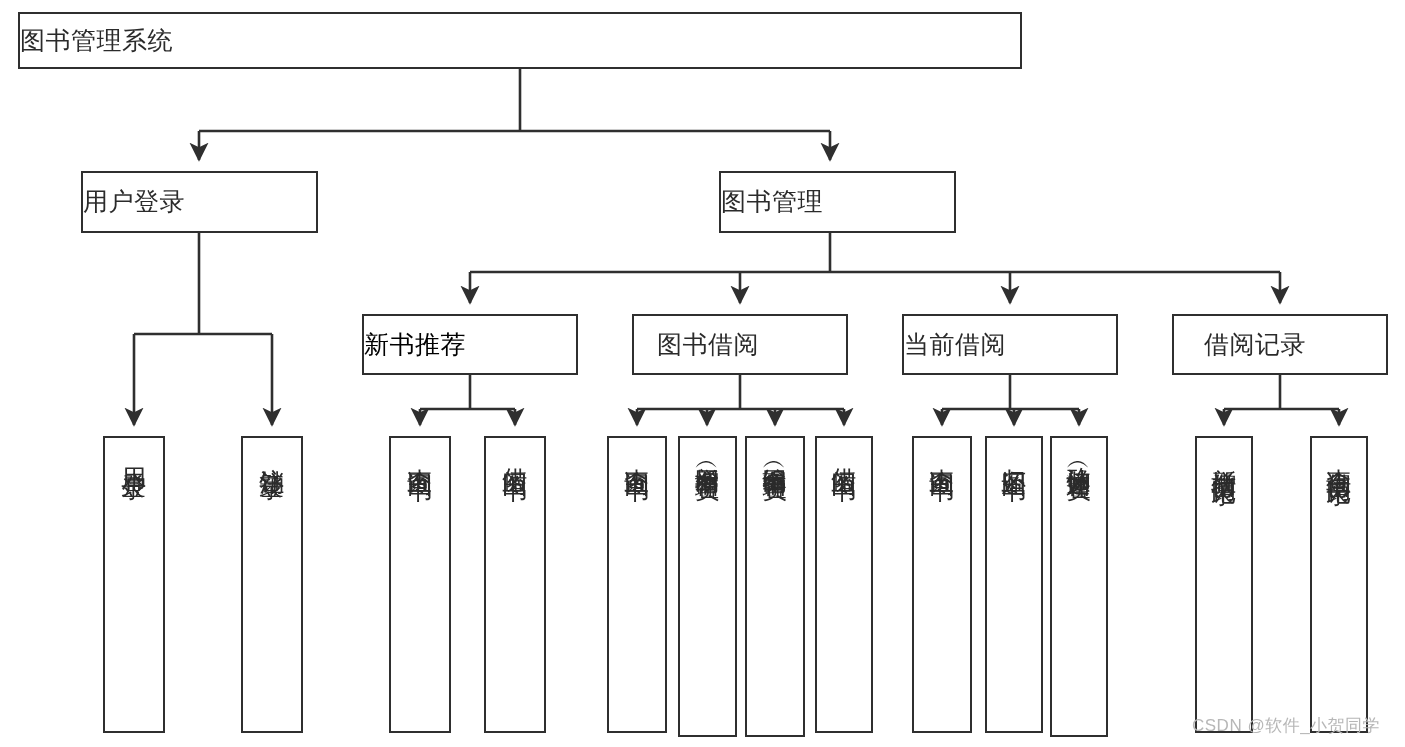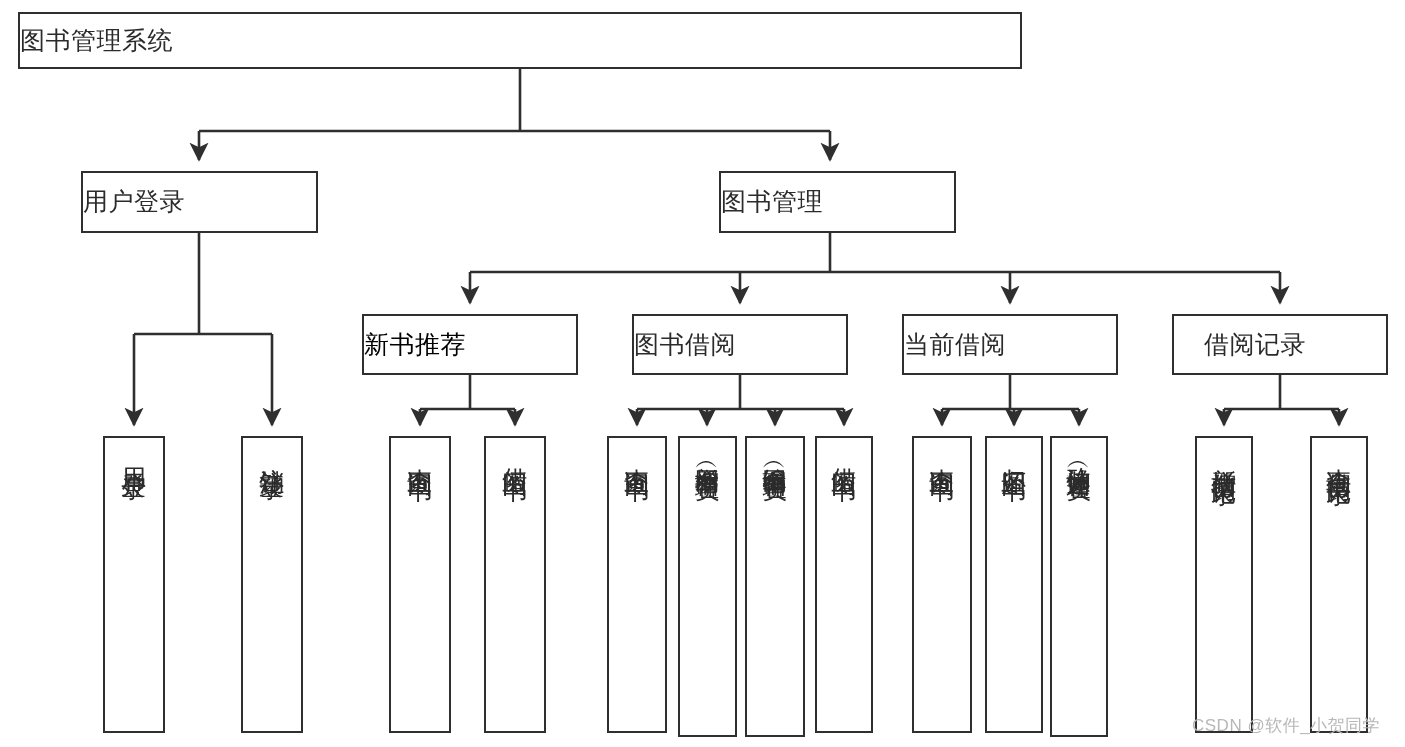--- a/index.html
+++ b/index.html
@@ -141,21 +141,21 @@
   <div class="node h" style="left: 81px; top: 171px; width: 237px; height: 62px; border-color: rgb(47, 47, 47);">
     <span class="label" style="color: rgb(43, 43, 43);">用户登录</span>
   </div>
   <div class="node h" style="left: 711px; top: 171px; width: 237px; height: 62px; border-color: rgb(47, 47, 47); margin-left: 8px;">
     <span class="label" style="color: rgb(43, 43, 43);">图书管理</span>
   </div>
 
   <div class="node h" style="left: 362px; top: 314px; width: 216px; height: 61px; border-color: rgb(47, 47, 47);">
     <span class="label" style="color: #000000;">新书推荐</span>
   </div>
-  <div class="node h" style="left: 632px; top: 314px; width: 216px; height: 61px; border-color: rgb(47, 47, 47);">
+  <div class="node h" style="left: 632px; top: 314px; width: 216px; height: 61px; border-color: rgb(47, 47, 47); padding-left: 23px;">
     <span class="label" style="color: rgb(43, 43, 43);">图书借阅</span>
   </div>
   <div class="node h" style="left: 902px; top: 314px; width: 216px; height: 61px; border-color: rgb(47, 47, 47);">
     <span class="label" style="color: rgb(43, 43, 43);">当前借阅</span>
   </div>
   <div class="node h" style="left: 1172px; top: 314px; width: 216px; height: 61px; border-color: rgb(47, 47, 47); padding-left: 30px;">
     <span class="label" style="color: rgb(43, 43, 43);">借阅记录</span>
   </div>
 
   <div class="node v" style="left: 103px; top: 436px; width: 62px; height: 297px; border-color: rgb(47, 47, 47);">

